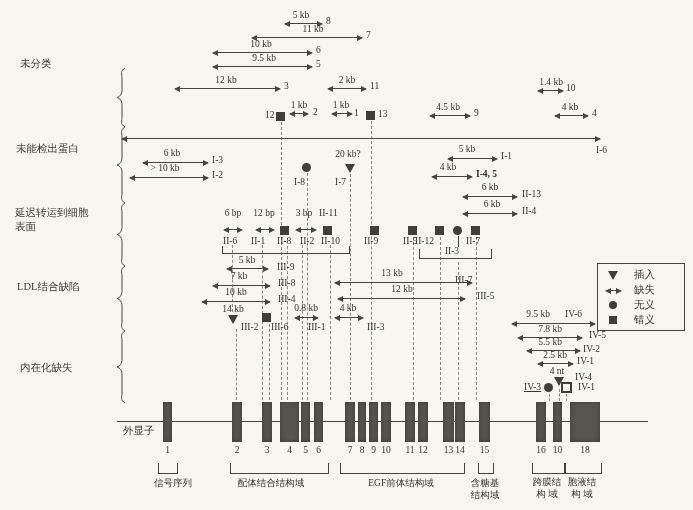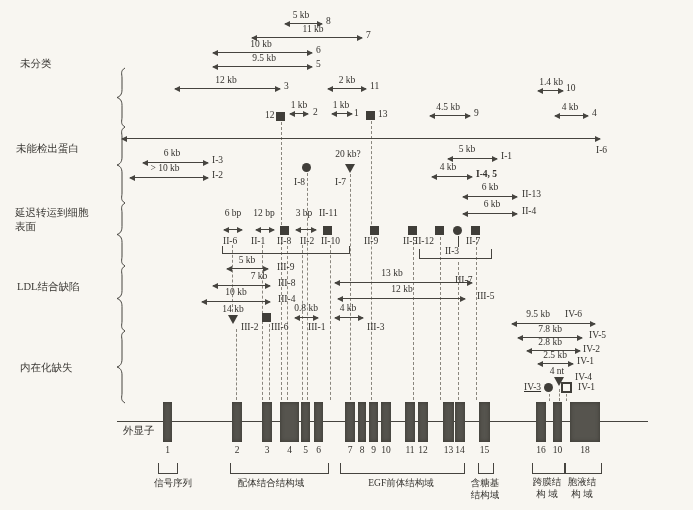--- a/index.html
+++ b/index.html
@@ -39,20 +39,46 @@
 
   <div class="cat" style="left:20px;top:57px">未分类</div>
   <div class="cat" style="left:16px;top:142px">未能检出蛋白</div>
   <div class="cat" style="left:15px;top:206px">延迟转运到细胞
 表面</div>
   <div class="cat" style="left:17px;top:280px">LDL结合缺陷</div>
   <div class="cat" style="left:20px;top:361px">内在化缺失</div>
 
   <div class="t" style="left:123px;top:425px;font-size:10.5px">外显子</div>
 
+  <div class="legend">
+    <div class="lrow">
+      <span class="lsym">
+          <span class="m-tr"></span>
+        </span>
+      <span class="llab">插入</span>
+    </div>
+    <div class="lrow">
+      <span class="lsym">
+          <span class="darrow sdel"></span>
+        </span>
+      <span class="llab">缺失</span>
+    </div>
+    <div class="lrow">
+      <span class="lsym">
+          <span class="m-ci"></span>
+        </span>
+      <span class="llab">无义</span>
+    </div>
+    <div class="lrow">
+      <span class="lsym">
+          <span class="m-sq"></span>
+        </span>
+      <span class="llab">错义</span>
+    </div>
+  </div>
 
 <div class="dash" style="left: 281px; top: 122px; height: 278px;"></div>
     <div class="dash" style="left: 371px; top: 121px; height: 279px;"></div>
     <div class="dash" style="left: 307px; top: 173px; height: 227px;"></div>
     <div class="dash" style="left: 350px; top: 174px; height: 226px;"></div>
     <div class="dash" style="left: 232px; top: 245px; height: 67px;"></div>
     <div class="dash" style="left: 236px; top: 329px; height: 71px;"></div>
     <div class="dash" style="left: 262px; top: 245px; height: 155px;"></div>
     <div class="dash" style="left: 287px; top: 246px; height: 154px;"></div>
     <div class="dash" style="left: 302px; top: 245px; height: 155px;"></div>
@@ -122,21 +148,21 @@
     <div class="darrow" style="left: 224px; top: 229px; width: 18px;"></div>
     <div class="t tc" style="left: 233px; top: 208px;">6 bp</div>
     <div class="darrow" style="left: 256px; top: 229px; width: 18px;"></div>
     <div class="t tc" style="left: 264px; top: 208px;">12 bp</div>
     <div class="darrow" style="left: 296px; top: 229px; width: 20px;"></div>
     <div class="t tc" style="left: 304px; top: 208px;">3 bp</div>
     <div class="darrow" style="left: 227px; top: 268px; width: 41px;"></div>
     <div class="t tc" style="left: 247px; top: 255px;">5 kb</div>
     <div class="t" style="left: 277px; top: 262px;">III-9</div>
     <div class="darrow" style="left: 213px; top: 285px; width: 57px;"></div>
-    <div class="t tc" style="left: 239px; top: 271px; margin-left: 20px;">7 kb</div>
+    <div class="t tc" style="left: 239px; top: 271px;">7 kb</div>
     <div class="t" style="left: 278px; top: 278px;">III-8</div>
     <div class="darrow" style="left: 202px; top: 301px; width: 68px;"></div>
     <div class="t tc" style="left: 236px; top: 287px;">10 kb</div>
     <div class="t" style="left: 278px; top: 294px;">III-4</div>
     <div class="darrow" style="left: 295px; top: 317px; width: 23px;"></div>
     <div class="t tc" style="left: 306px; top: 303px;">0.8 kb</div>
     <div class="t" style="left: 308px; top: 322px;">III-1</div>
     <div class="darrow" style="left: 335px; top: 317px; width: 28px;"></div>
     <div class="t tc" style="left: 348px; top: 303px;">4 kb</div>
     <div class="t" style="left: 367px; top: 322px;">III-3</div>
@@ -146,21 +172,21 @@
     <div class="darrow" style="left: 338px; top: 298px; width: 127px;"></div>
     <div class="t tc" style="left: 402px; top: 284px;">12 kb</div>
     <div class="t" style="left: 477px; top: 291px;">III-5</div>
     <div class="darrow" style="left: 512px; top: 323px; width: 83px;"></div>
     <div class="t tc" style="left: 538px; top: 309px;">9.5 kb</div>
     <div class="t" style="left: 565px; top: 309px;">IV-6</div>
     <div class="darrow" style="left: 518px; top: 337px; width: 64px;"></div>
     <div class="t tc" style="left: 550px; top: 324px;">7.8 kb</div>
     <div class="t" style="left: 589px; top: 330px;">IV-5</div>
     <div class="darrow" style="left: 527px; top: 350px; width: 53px;"></div>
-    <div class="t tc" style="left: 550px; top: 337px;">2.8 kb</div>
+    <div class="t tc" style="left: 550px; top: 337px;">5.5 kb</div>
     <div class="t" style="left: 583px; top: 344px;">IV-2</div>
     <div class="darrow" style="left: 538px; top: 363px; width: 35px;"></div>
     <div class="t tc" style="left: 555px; top: 350px;">2.5 kb</div>
     <div class="t" style="left: 577px; top: 356px;">IV-1</div>
     <div class="m-sq" style="left: 276px; top: 112px;"></div>
     <div class="t" style="left: 265px; top: 110px;">12</div>
     <div class="m-sq" style="left: 366px; top: 111px;"></div>
     <div class="t" style="left: 378px; top: 109px;">13</div>
     <div class="m-ci" style="left: 302px; top: 163px;"></div>
     <div class="t" style="left: 294px; top: 177px;">I-8</div>

